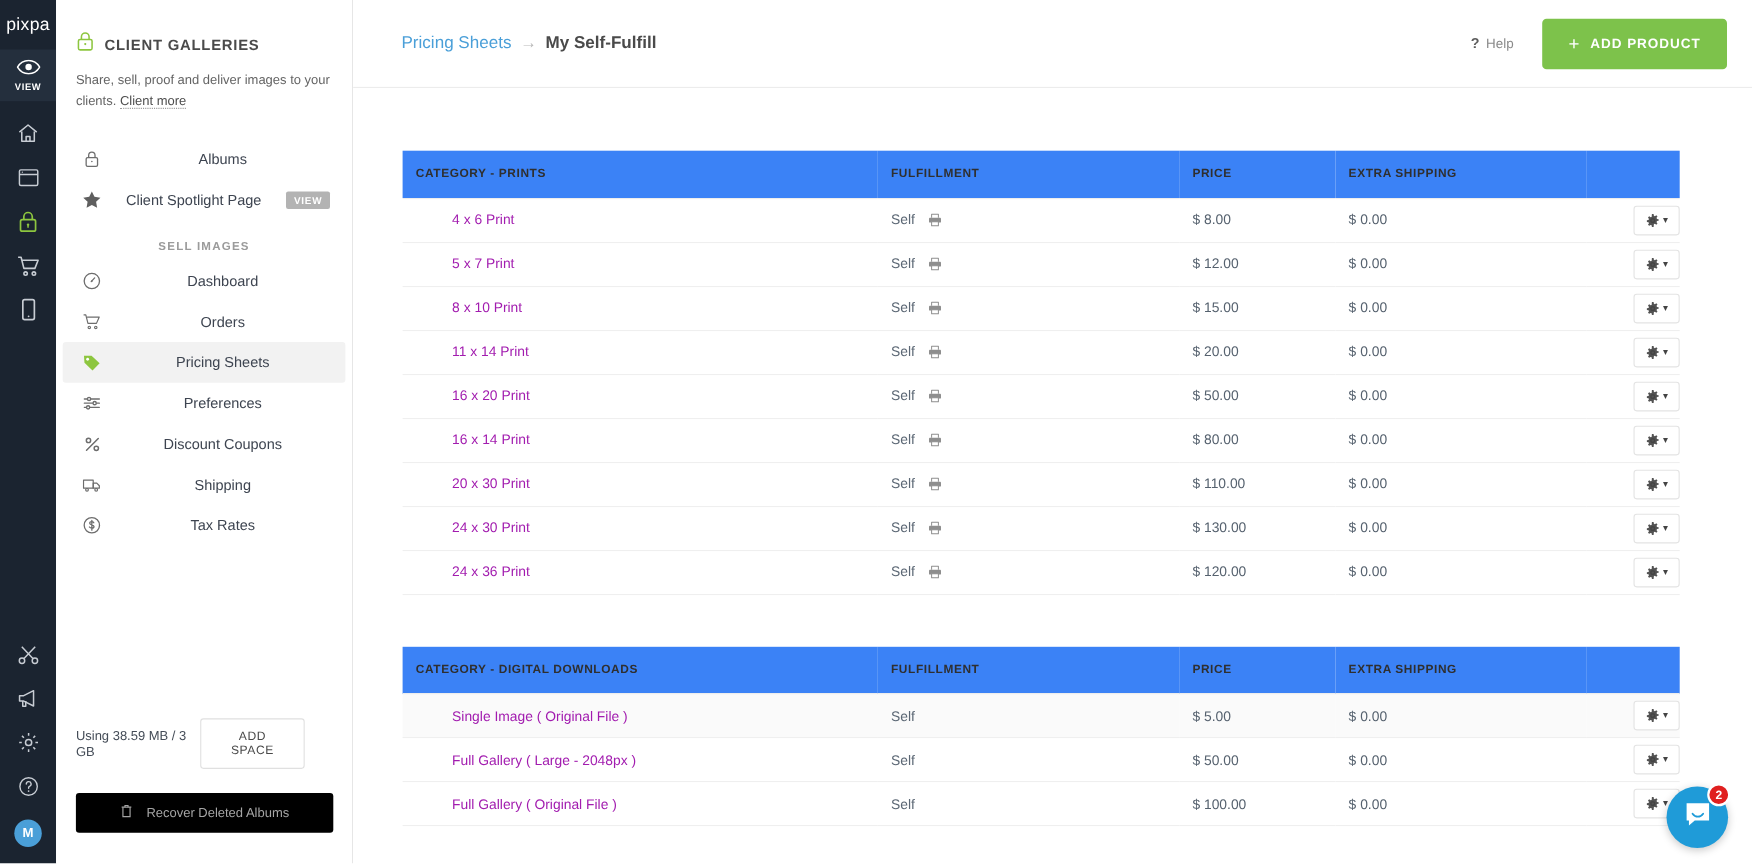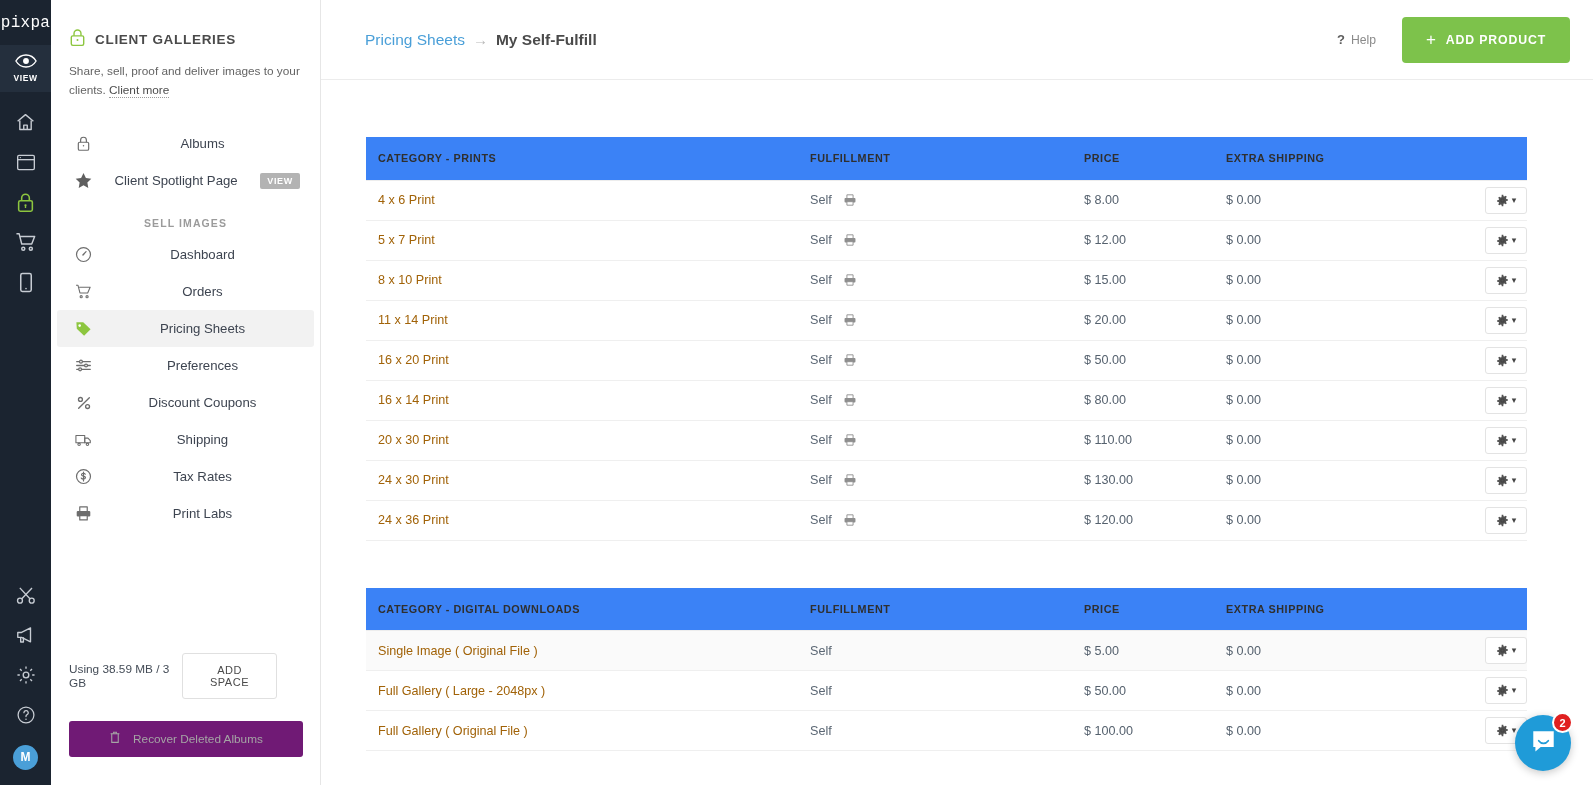--- a/index.html
+++ b/index.html
@@ -18,21 +18,21 @@
     width: 51px; height: 785px;
     background: #1b2430;
     flex: 0 0 51px;
     display: flex; flex-direction: column; align-items: center;
     position: relative;
   }
   .rail-logo {
     height: 45px; width: 51px;
     display: flex; align-items: center; justify-content: center;
     color: #ffffff; font-size: 16px; letter-spacing: .3px;
-    font-family: Liberation Mono, monospace;
+    font-family: Liberation Sans, sans-serif;
   }
   .rail-view {
     width: 51px; height: 47px; background: #242f3d;
     display: flex; flex-direction: column; align-items: center; justify-content: center;
     gap: 1px; cursor: pointer;
   }
   .rail-view .lbl { font-size: 8.5px; font-weight: bold; color: #ffffff; letter-spacing: .6px; }
   .rail-item {
     width: 51px; height: 40px;
     display: flex; align-items: center; justify-content: center;
@@ -86,21 +86,21 @@
   }
   .sb-foot { position: absolute; left: 0; bottom: 28px; width: 244px; padding: 0 18px; }
   .storage-row { display: flex; align-items: center; justify-content: space-between; }
   .storage-txt { font-size: 11.8px; color: #444c57; }
   .add-space {
     border: 1px solid #e0e0e0; background: #fff; color: #4a4a4a;
     font-size: 11px; letter-spacing: .5px; padding: 10px 15px; border-radius: 3px;
     cursor: pointer; font-family: "Liberation Sans", sans-serif;
   }
   .recover {
-    margin-top: 22px; background: #701a75; color: #a5a5a5;
+    margin-top: 22px; background: #000000; color: #a5a5a5;
     font-size: 11.8px; border-radius: 3px; padding: 10px 0;
     display: flex; align-items: center; justify-content: center; gap: 12px;
     cursor: pointer; width: 234px;
   }
 
   
   .main { flex: 1; height: 785px; background: #ffffff; position: relative; overflow: hidden; }
   .topbar {
     height: 80px; display: flex; align-items: center;
     padding: 0 23px 0 44px; border-bottom: 1px solid #ececec;
@@ -135,21 +135,21 @@
     height: 40px; font-size: 12.6px; color: #55616e;
     border-bottom: 1px solid #efefef; padding: 0 0 0 12px;
     vertical-align: middle;
   }
   .tbl tbody tr.alt td { background: #fafafa; }
   .c-name { width: 432px; }
   .c-ful  { width: 274px; }
   .c-price{ width: 142px; }
   .c-ship { width: 228px; }
   .c-act  { width: 85px; }
-  .prod-link { color: #a16207; cursor: pointer; text-decoration: none; }
+  .prod-link { color: #a21caf; cursor: pointer; text-decoration: none; margin-left: 33px; }
   .ful-cell { display: flex; align-items: center; gap: 11px; color: #5b6774; }
   .money { color: #5b6774; }
   .gear-btn {
     width: 42px; height: 27px; border: 1px solid #e3e3e3; background: #fff;
     border-radius: 3px; display: flex; align-items: center; justify-content: center;
     gap: 3px; cursor: pointer; margin-left: auto; margin-right: 0;
   }
   .gear-btn .cv { font-size: 9px; color: #444; line-height: 1; }
   .tbl-gap { height: 47px; }
 
@@ -393,30 +393,20 @@
         <span class="ico">
           <svg width="17" height="17" viewBox="0 0 20 20" fill="none" stroke="#6d6d6d" stroke-width="1.4">
             <circle cx="10" cy="10" r="8.2"></circle>
             <path d="M12.1 7.3c-.5-.8-1.4-1.1-2.3-1.1-1.2 0-2.1.6-2.1 1.6 0 2.3 4.6 1.1 4.6 3.5 0 1.1-1 1.8-2.3 1.8-1.1 0-2.1-.4-2.6-1.2M10 4.7v10.6" stroke-linecap="round"></path>
           </svg>
         </span>
         <span class="lbl">Tax Rates</span>
       </div>
 
 
-      <div class="sb-item">
-        <span class="ico">
-          <svg width="17" height="17" viewBox="0 0 20 20" fill="none" stroke="#6d6d6d" stroke-width="1.4" stroke-linejoin="round">
-            <path d="M5.6 7V2.3h8.8V7"></path>
-              <rect x="2" y="7" width="16" height="6.6" rx="1.3" fill="#6d6d6d" stroke="none"></rect>
-            <path d="M5.6 12.6h8.8v5H5.6z" fill="#ffffff"></path>
-          </svg>
-        </span>
-        <span class="lbl">Print Labs</span>
-      </div>
     </div>
 
     <div class="sb-foot">
       <div class="storage-row">
         <span class="storage-txt">Using 38.59 MB / 3 GB</span>
         <button class="add-space">ADD SPACE</button>
       </div>
       <div class="recover">
         <span>
           <svg width="12" height="13" viewBox="0 0 14 16" fill="none" stroke="#a5a5a5" stroke-width="1.3">

